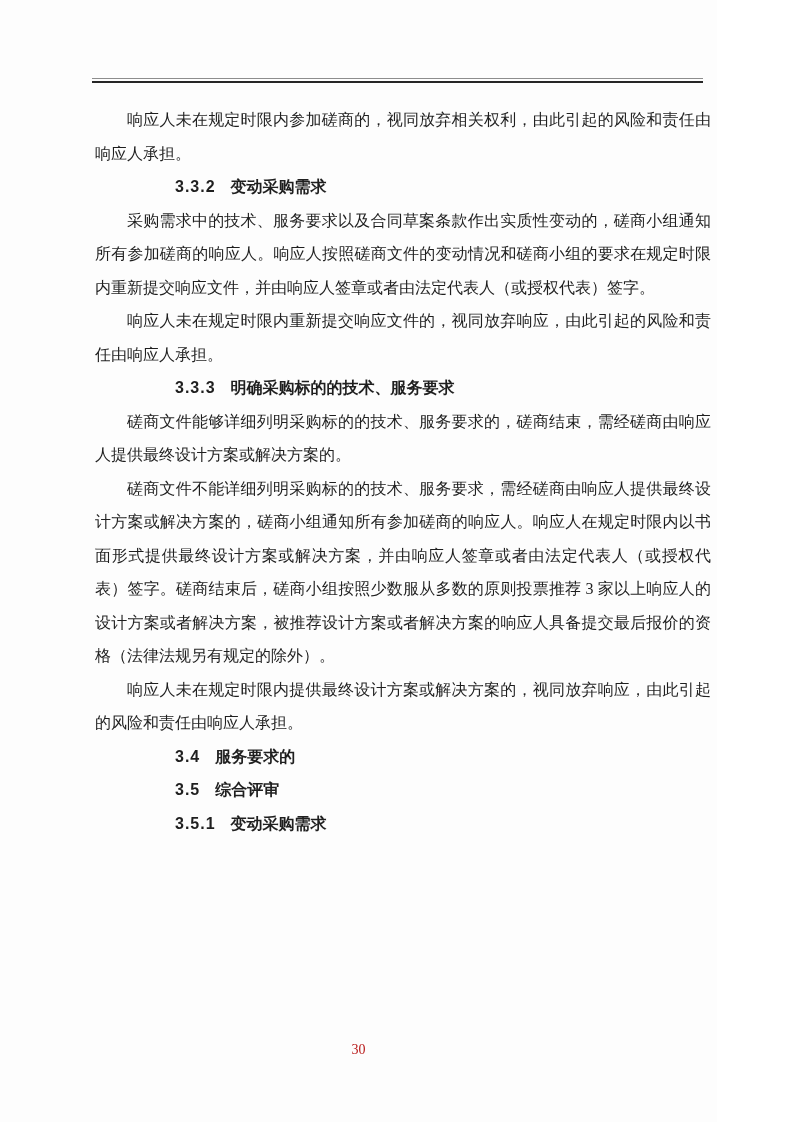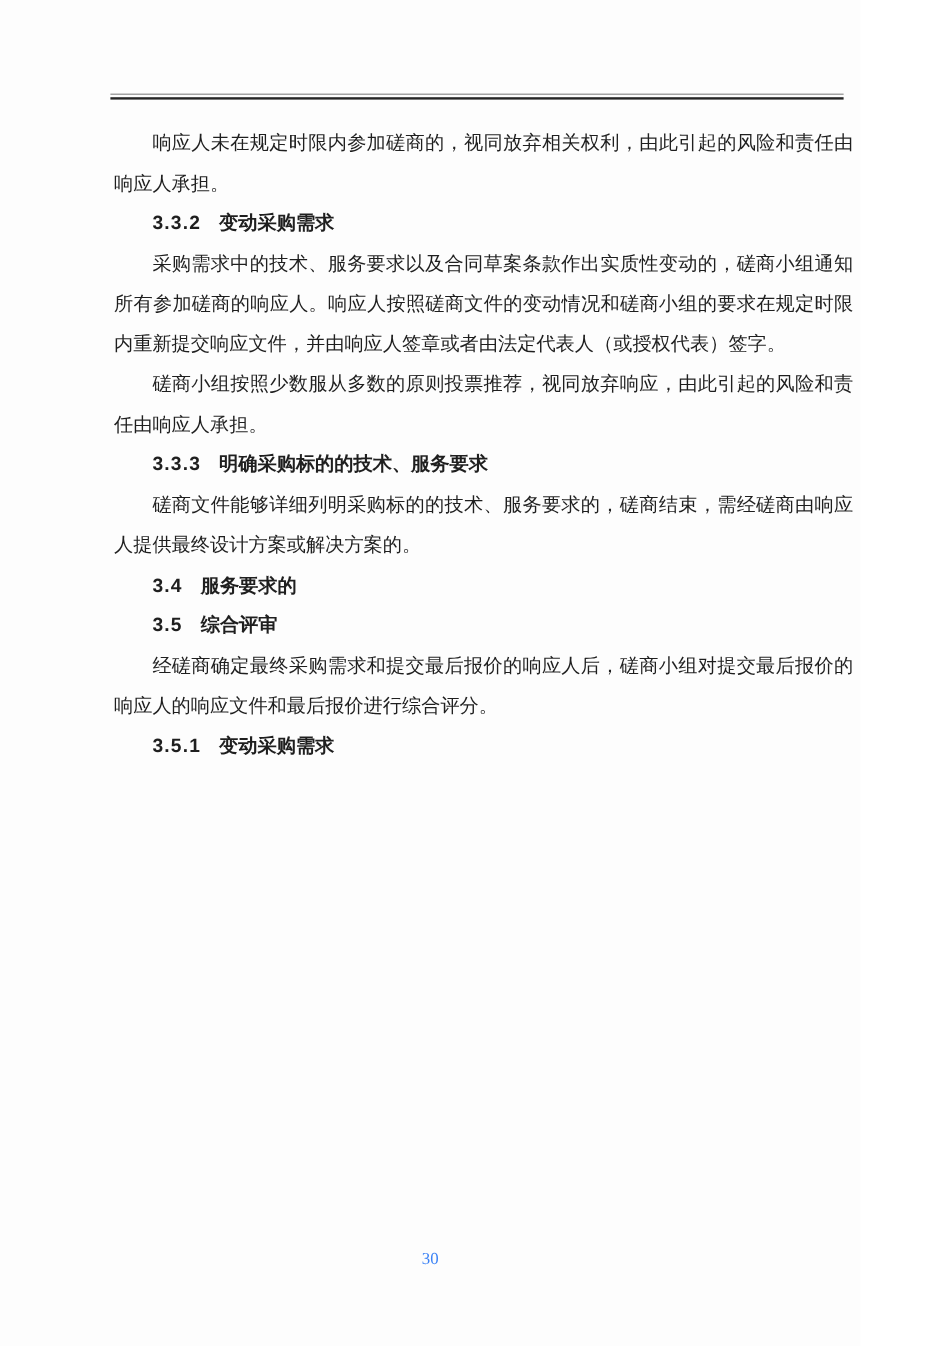--- a/index.html
+++ b/index.html
@@ -48,60 +48,62 @@
     margin: 0;
     text-indent: 2em;
     font-size: 16px;
     font-weight: 700;
     font-family: "Liberation Sans", "DejaVu Sans", sans-serif;
     text-align: left;
   }
   .heading .sec-num {
     margin-right: 15px;
     letter-spacing: 1px;
+    margin-left: 48px;
   }
   .page-number {
     position: absolute;
     top: 1042px;
     left: 0;
     width: 100%;
     text-align: center;
     font-size: 14px;
-    color: #3b82f6;
+    color: #b91c1c;
   }
 </style>
 </head>
 <body>
 
 <div class="page">
 
   <div class="header-rule">
     <div class="thin-line"></div>
     <div class="thick-line"></div>
   </div>
 
   <div class="content">
 
     <p class="para">响应人未在规定时限内参加磋商的，视同放弃相关权利，由此引起的风险和责任由响应人承担。</p>
 
     <h3 class="heading"><span class="sec-num">3.3.2</span><span>变动采购需求</span></h3>
 
     <p class="para">采购需求中的技术、服务要求以及合同草案条款作出实质性变动的，磋商小组通知所有参加磋商的响应人。响应人按照磋商文件的变动情况和磋商小组的要求在规定时限内重新提交响应文件，并由响应人签章或者由法定代表人（或授权代表）签字。</p>
-    <p class="para">磋商小组按照少数服从多数的原则投票推荐，视同放弃响应，由此引起的风险和责任由响应人承担。</p>
+    <p class="para">响应人未在规定时限内重新提交响应文件的，视同放弃响应，由此引起的风险和责任由响应人承担。</p>
 
     <h3 class="heading"><span class="sec-num">3.3.3</span><span>明确采购标的的技术、服务要求</span></h3>
 
     <p class="para">磋商文件能够详细列明采购标的的技术、服务要求的，磋商结束，需经磋商由响应人提供最终设计方案或解决方案的。</p>
+    <p class="para">磋商文件不能详细列明采购标的的技术、服务要求，需经磋商由响应人提供最终设计方案或解决方案的，磋商小组通知所有参加磋商的响应人。响应人在规定时限内以书面形式提供最终设计方案或解决方案，并由响应人签章或者由法定代表人（或授权代表）签字。磋商结束后，磋商小组按照少数服从多数的原则投票推荐 3 家以上响应人的设计方案或者解决方案，被推荐设计方案或者解决方案的响应人具备提交最后报价的资格（法律法规另有规定的除外）。</p>
+    <p class="para">响应人未在规定时限内提供最终设计方案或解决方案的，视同放弃响应，由此引起的风险和责任由响应人承担。</p>
 
     <h3 class="heading"><span class="sec-num">3.4</span><span>服务要求的</span></h3>
 
 
     <h3 class="heading"><span class="sec-num">3.5</span><span>综合评审</span></h3>
 
-    <p class="para">经磋商确定最终采购需求和提交最后报价的响应人后，磋商小组对提交最后报价的响应人的响应文件和最后报价进行综合评分。</p>
 
     <h3 class="heading"><span class="sec-num">3.5.1</span><span>变动采购需求</span></h3>
 
   </div>
 
   <div class="page-number">30</div>
 
 </div>
 
 </body></html>

